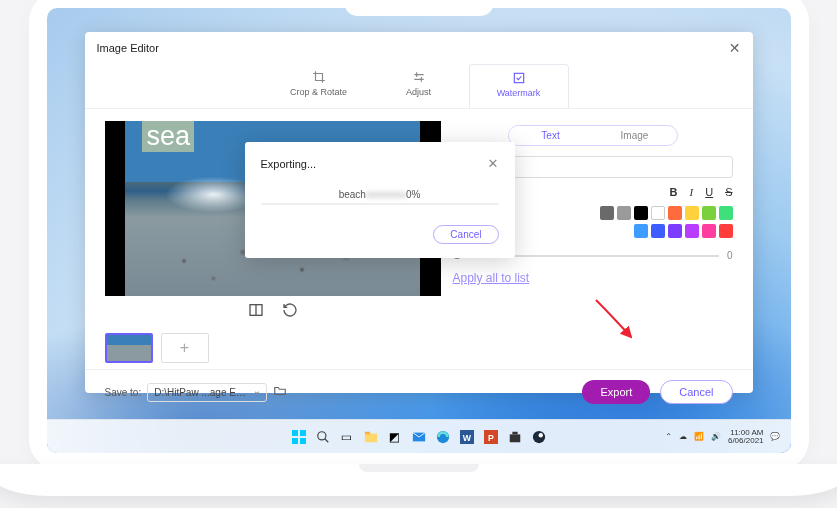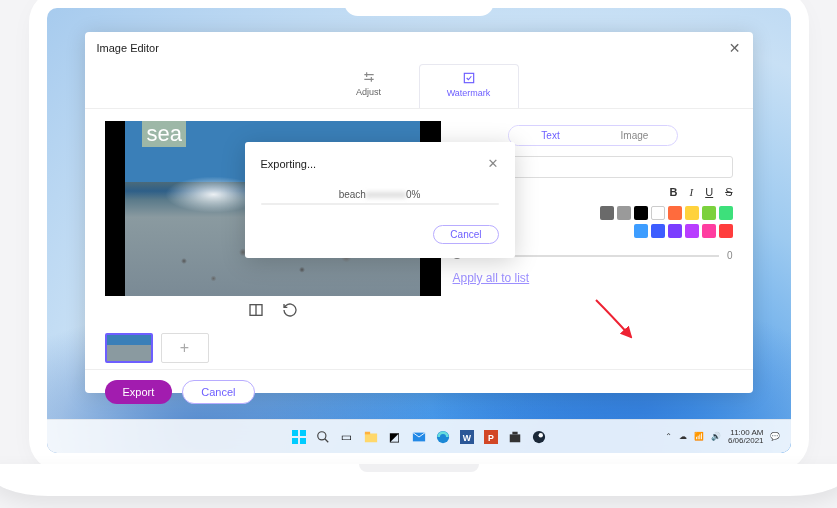--- a/index.html
+++ b/index.html
@@ -60,21 +60,21 @@
       radial-gradient(ellipse 80px 30px at 30% 42%, rgba(255,255,255,.9), transparent 60%),
       radial-gradient(ellipse 60px 25px at 60% 44%, rgba(255,255,255,.7), transparent 60%),
       radial-gradient(circle 3px at 20% 80%, #555, transparent),
       radial-gradient(circle 4px at 40% 75%, #666, transparent),
       radial-gradient(circle 3px at 60% 85%, #555, transparent),
       radial-gradient(circle 5px at 75% 78%, #777, transparent),
       radial-gradient(circle 3px at 30% 90%, #666, transparent);
   }
   .wm-label {
     position: absolute; left: 6%; top: 0; background: rgba(255,240,150,.5); color: #fff;
-    font-size: 22px; font-weight: 500; padding: 0 4px;
+    font-size: 27px; font-weight: 500; padding: 0 4px;
   }
   .preview-ctrls { display: flex; justify-content: center; gap: 18px; padding: 6px 0; color: #555; font-size: 14px; }
   .side-panel { flex: 1; font-size: 10px; color: #444; padding-top: 4px; position: relative; }
   .seg {
     display: flex; border: 1px solid #d8d2ff; border-radius: 14px; overflow: hidden; width: 170px; margin: 0 auto 10px;
   }
   .seg div { flex: 1; text-align: center; padding: 4px 0; font-size: 10px; cursor: pointer; color: #6d5eff; }
   .seg div.active { background: #fff; color: #6d5eff; }
   .seg div:not(.active) { color: #888; }
   .text-input {
@@ -165,20 +165,28 @@
   <div class="screen">
     <div class="wallpaper-petals"></div>
 
     <div class="app-window">
       <div class="titlebar">
         <span>Image Editor</span>
         <span class="close-x">✕</span>
       </div>
 
       <div class="tabs-row">
+        <div class="tab">
+          <span class="ticon">
+            <svg width="14" height="14" viewBox="0 0 24 24" fill="none" stroke="#888" stroke-width="2">
+                <path d="M6 2v16h16M2 6h16v16"></path>
+              </svg>
+          </span>
+          <span>Crop &amp; Rotate</span>
+        </div>
         <div class="tab">
           <span class="ticon">
             <svg width="14" height="14" viewBox="0 0 24 24" fill="none" stroke="#888" stroke-width="2">
                 <path d="M4 8h16M4 16h16M8 4v8M16 12v8"></path>
               </svg>
           </span>
           <span>Adjust</span>
         </div>
         <div class="tab active">
           <span class="ticon">
@@ -254,20 +262,29 @@
           <span class="apply-link">Apply all to list</span>
         </div>
       </div>
 
       <div class="thumbs-row">
         <div class="thumb-img"></div>
         <div class="add-thumb">+</div>
       </div>
 
       <div class="footer">
+        <div class="save-group">
+          <span>Save to:</span>
+          <div class="save-combo">D:\HitPaw ...age Editor</div>
+          <span class="folder-icon">
+            <svg width="14" height="14" viewBox="0 0 24 24" fill="none" stroke="#666" stroke-width="2">
+                <path d="M3 6h6l2 3h10v9H3z"></path>
+              </svg>
+          </span>
+        </div>
         <div class="action-btns">
           <button class="btn primary">Export</button>
           <button class="btn secondary">Cancel</button>
         </div>
       </div>
 
       <svg class="arrow" viewBox="0 0 50 50">
         <defs>
             <marker id="ah" markerWidth="6" markerHeight="6" refX="5" refY="3" orient="auto">
               <path d="M0,0 L6,3 L0,6 z" fill="#e23"></path>

